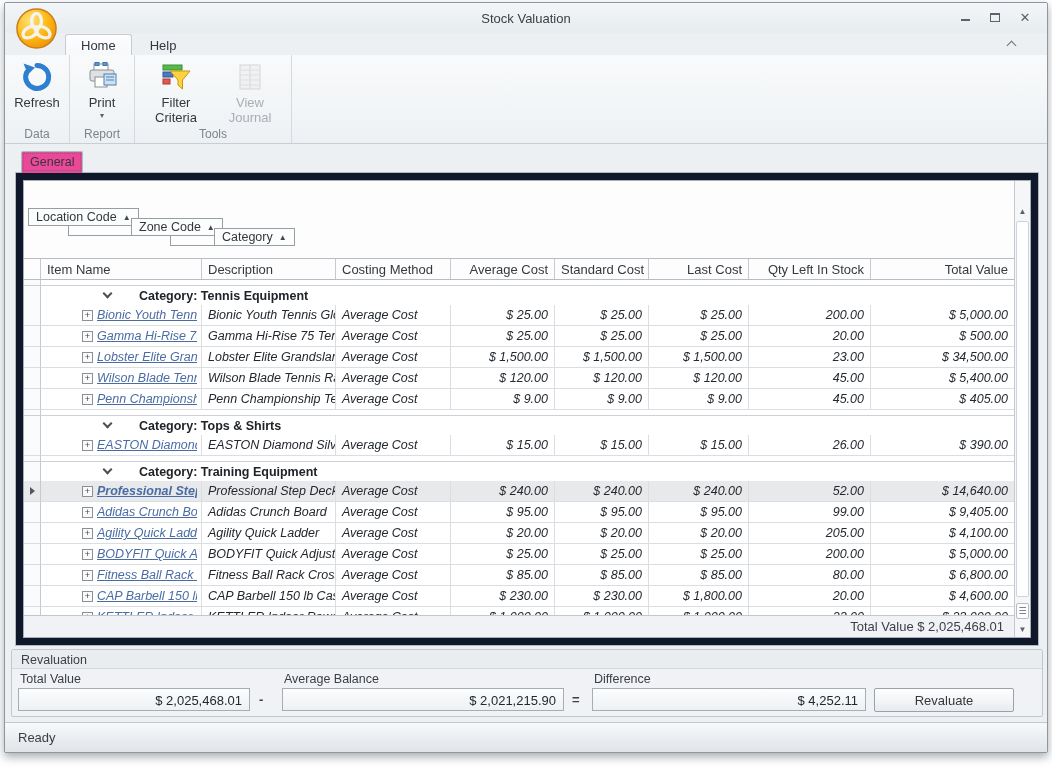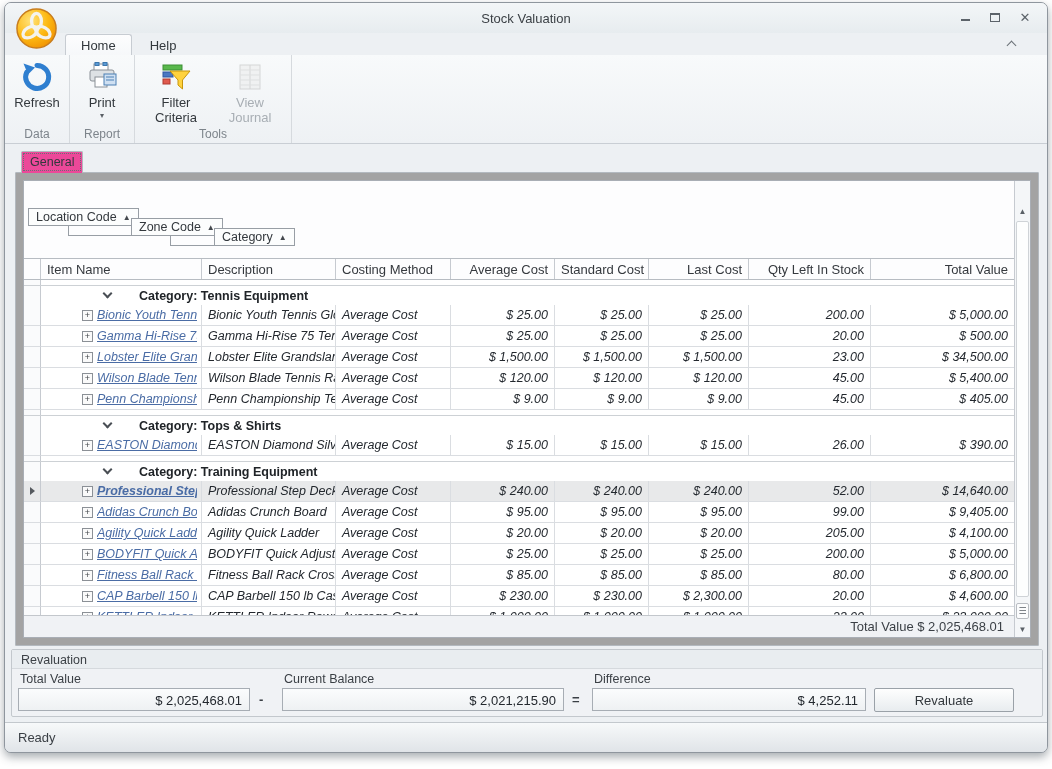--- a/index.html
+++ b/index.html
@@ -1,19 +1,19 @@
 <!DOCTYPE html>
 <html><head>
 <meta charset="utf-8">
 <style>
   * { box-sizing: border-box; margin: 0; padding: 0; }
   html,body { width:1052px; height:769px; background:#ffffff; font-family:"Liberation Sans","DejaVu Sans",sans-serif; overflow:hidden; }
 
   .window { position:absolute; left:4px; top:2px; width:1044px; height:751px;
-    border:1px solid #8f969e; border-radius:7px; background:#edf0f3;
+    border:1px solid #8f969e; border-radius:2px; background:#edf0f3;
     box-shadow:0 4px 10px rgba(60,70,80,.45); overflow:hidden; }
 
   
   .titlebar { position:absolute; top:0; left:0; right:0; height:30px;
     background:linear-gradient(#f3f6f8,#e7ecef); }
   .title { position:absolute; top:8px; left:0; right:0; text-align:center;
     font-size:13px; color:#3c4146; }
   .winbtns { position:absolute; top:7px; right:14px; display:flex; gap:14px; align-items:center; }
   .wbtn { width:16px; height:14px; display:flex; align-items:center; justify-content:center;
     color:#5c636a; font-size:12px; cursor:default; }
@@ -46,21 +46,21 @@
   .rgroup-label { height:18px; text-align:center; font-size:12px; color:#7d848b; padding-top:2px; }
 
   
   .workspace { position:absolute; top:141px; left:0; right:0; bottom:30px; background:#edf0f3; }
 
   .page-tab { position:absolute; left:16px; top:7px; height:22px; padding:3px 8px 0;
     background:#ec4899; border:1px solid #b3b9bf; border-bottom:none; border-radius:2px 2px 0 0;
     font-size:12.5px; color:#33383d; outline:1px dotted #6a7076; outline-offset:-3px; z-index:3;}
 
   .grid-panel { position:absolute; left:10px; top:28px; width:1024px; height:474px;
-    background:#a3a3a3; border:1px solid #b3b9bf; border-radius:1px; }
+    background:#0f172a; border:1px solid #b3b9bf; border-radius:1px; }
   .grid-ctl { position:absolute; left:7px; top:7px; right:7px; bottom:7px;
     background:#ffffff; border:1px solid #a9aeb5; overflow:hidden; }
 
   
   .group-panel { position:relative; height:77px; background:#fdfdfe; }
   .gbtn { position:absolute; height:18px; background:#fcfdfd; border:1px solid #989ea5;
     display:flex; align-items:center; padding:0 7px; font-size:12.5px; color:#33383d; gap:6px; }
   .gbtn .sort { font-size:8px; color:#44484d; }
   .gconn { position:absolute; border-left:1px solid #989ea5; border-bottom:1px solid #989ea5; }
 
@@ -491,21 +491,21 @@
               <div class="c ind"></div>
               <div class="c name">
                 <span class="indent"></span>
                 <span class="plusbox">+</span>
                 <span class="ilink">CAP Barbell 150 lb C…</span>
               </div>
               <div class="c desc">CAP Barbell 150 lb Cast I…</div>
               <div class="c cm">Average Cost</div>
               <div class="c num avg">$ 230.00</div>
               <div class="c num std">$ 230.00</div>
-              <div class="c num last">$ 2,300.00</div>
+              <div class="c num last">$ 1,800.00</div>
               <div class="c num qty">20.00</div>
               <div class="c num total">$ 4,600.00</div>
             </div>
             <div class="grow">
               <div class="c ind"></div>
               <div class="c name">
                 <span class="indent"></span>
                 <span class="plusbox">+</span>
                 <span class="ilink">KETTLER Indoor Ro…</span>
               </div>
@@ -529,21 +529,21 @@
         </div>
 
       </div>
     </div>
 
     <div class="reval">
       <div class="reval-h">Revaluation</div>
       <div class="rv-label" style="left:8px;">Total Value</div>
       <div class="rv-input" style="left:6px; width:232px;">$ 2,025,468.01</div>
       <div class="rv-op" style="left:247px;">-</div>
-      <div class="rv-label" style="left:272px;">Current Balance</div>
+      <div class="rv-label" style="left:272px;">Average Balance</div>
       <div class="rv-input" style="left:270px; width:282px;">$ 2,021,215.90</div>
       <div class="rv-op" style="left:560px;">=</div>
       <div class="rv-label" style="left:582px;">Difference</div>
       <div class="rv-input" style="left:580px; width:274px;">$ 4,252.11</div>
       <div class="rv-btn" style="left:862px;">Revaluate</div>
     </div>
 
   </div>
 
   <div class="statusbar"><span>Ready</span></div>

